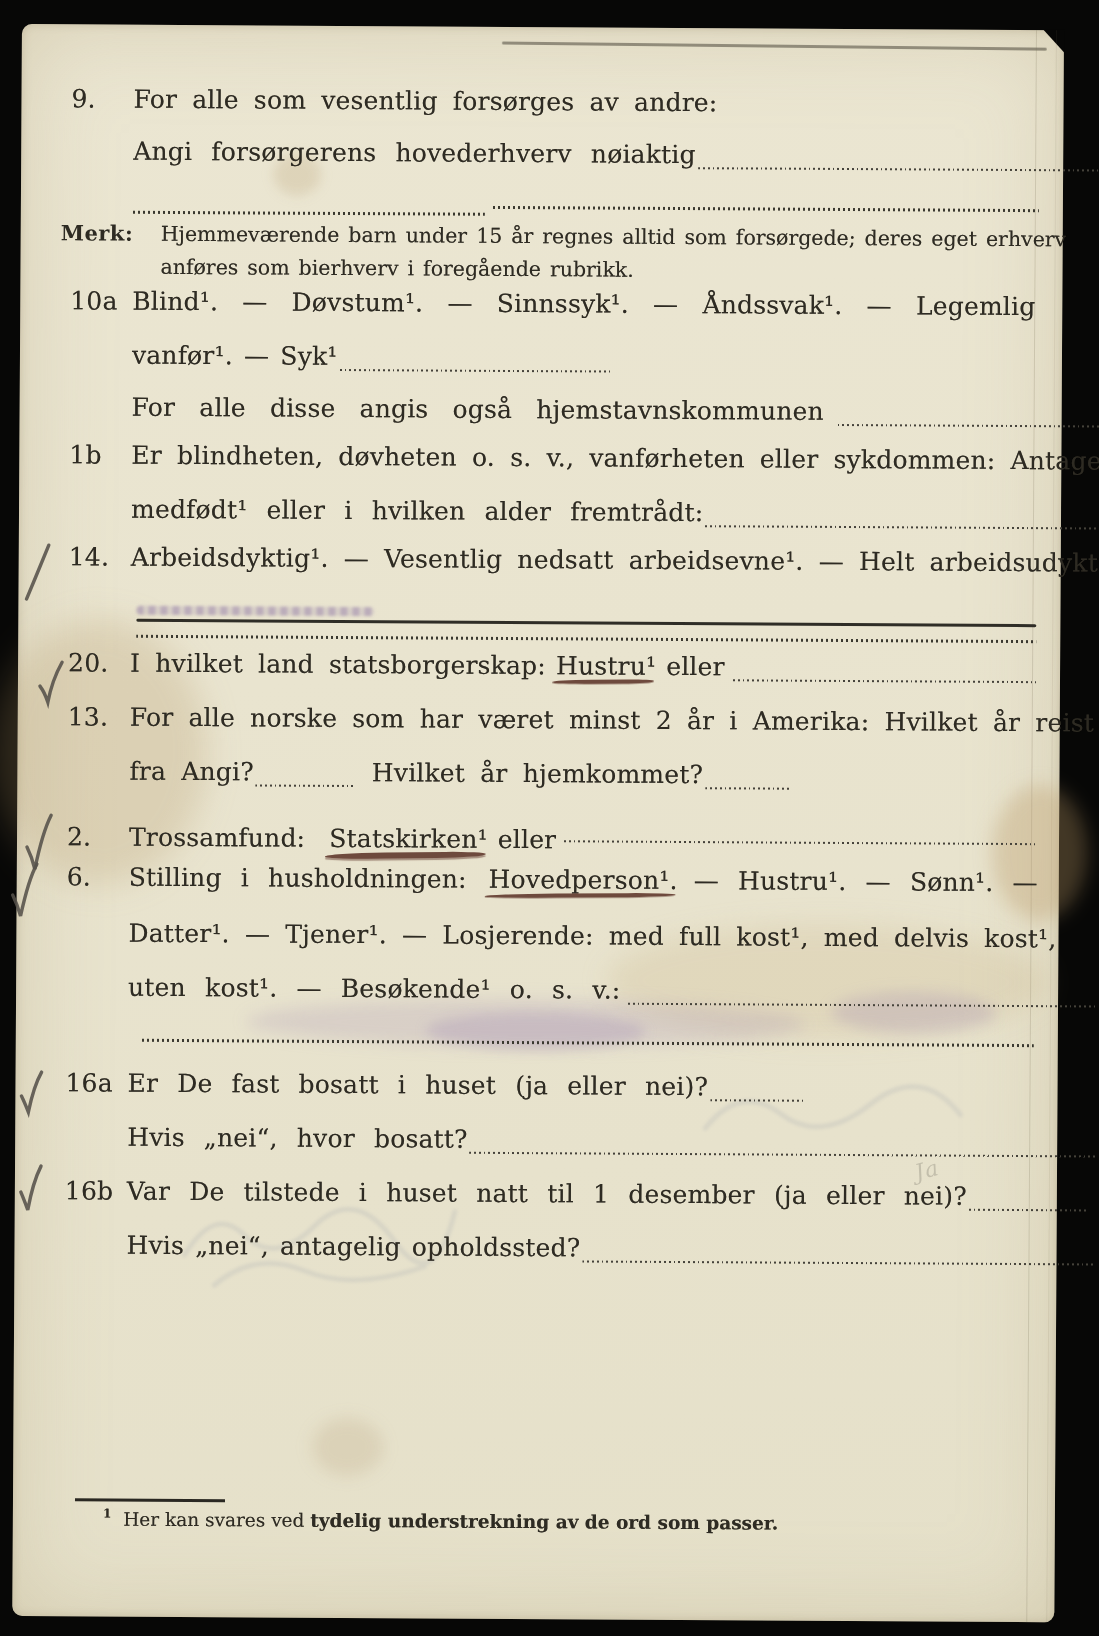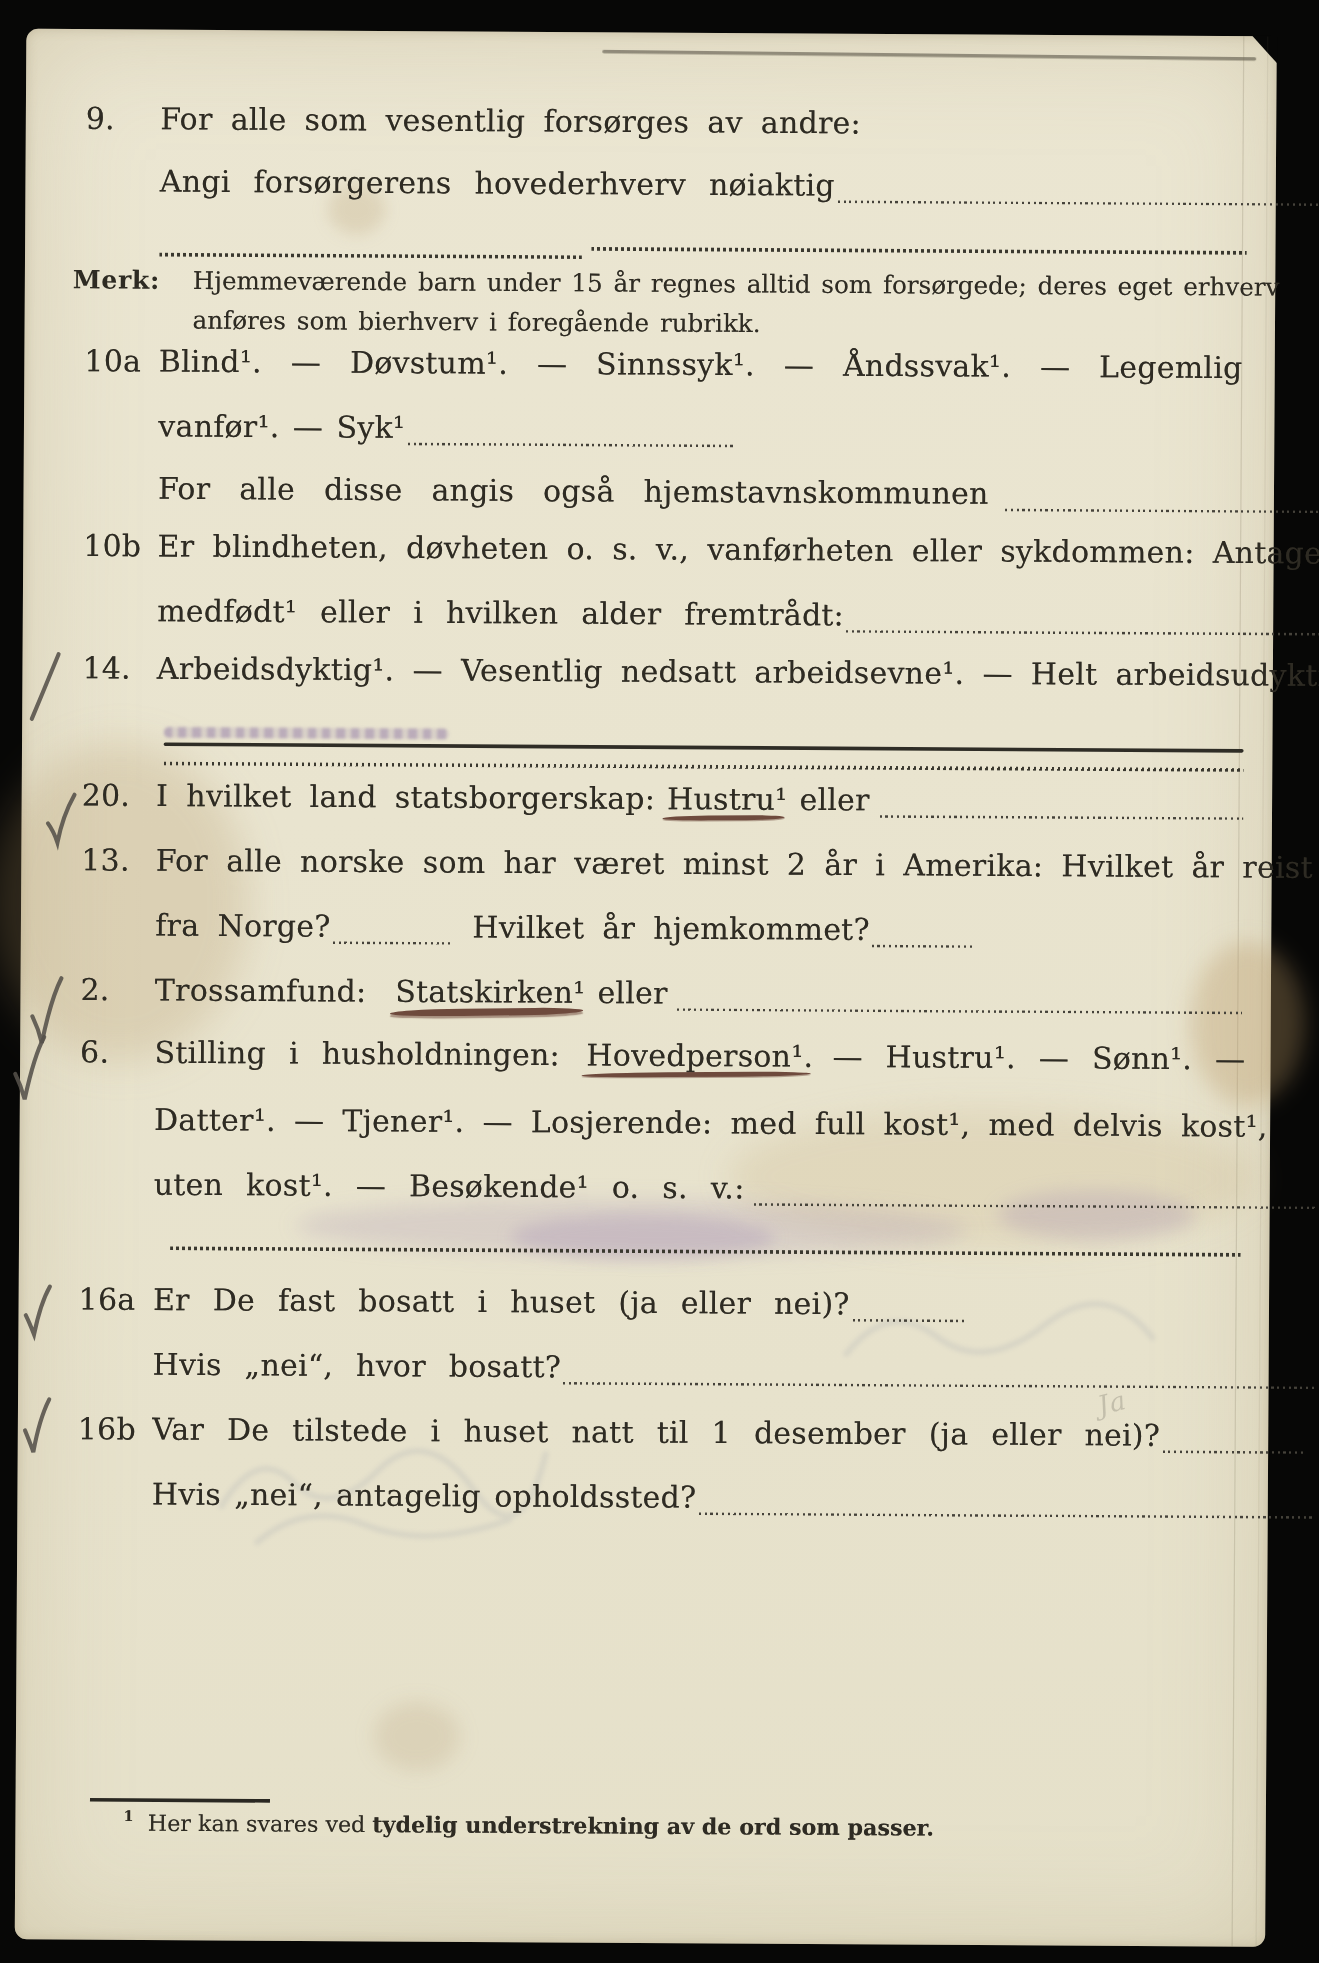--- a/index.html
+++ b/index.html
@@ -119,21 +119,21 @@
   <div class="row cont" style="top:316px;">
     <span class="txt ws1">vanfør¹. — Syk¹</span>
     <span class="dots f272" style="margin-left:2px;"></span>
   </div>
   <div class="row cont" style="top:368px;">
     <span class="txt ws4">For alle disse angis også hjemstavnskommunen</span>
     <span class="dots" style="margin-left:14px;"></span>
   </div>
 
   <div class="row" style="top:416px;">
-    <span class="num">10b</span>
+    <span class="num">1b</span>
     <span class="txt ws2">Er blindheten, døvheten o. s. v., vanførheten eller sykdommen: Antagelig</span>
   </div>
   <div class="row cont" style="top:470px;">
     <span class="txt ws3">medfødt¹ eller i hvilken alder fremtrådt:</span>
     <span class="dots" style="margin-left:2px;"></span>
   </div>
 
   <div class="row" style="top:518px;">
     <span class="num">14.</span>
     <span class="txt ws2">Arbeidsdyktig¹. — Vesentlig nedsatt arbeidsevne¹. — Helt arbeidsudyktig¹.</span>
@@ -148,31 +148,31 @@
     <span class="txt pen-underline">Hustru¹</span>
     <span class="txt">eller</span>
     <span class="dots"></span>
   </div>
 
   <div class="row" style="top:678px;">
     <span class="num">13.</span>
     <span class="txt ws2">For alle norske som har været minst 2 år i Amerika: Hvilket år reist</span>
   </div>
   <div class="row cont" style="top:732px;">
-    <span class="txt ws2">fra Norge?</span>
+    <span class="txt ws2">fra Angi?</span>
     <span class="dots f100" style="margin-left:2px;"></span>
     <span class="txt ws2">Hvilket år hjemkommet?</span>
     <span class="dots f85" style="margin-left:2px;"></span>
     <span style="flex:1;"></span>
   </div>
 
   <div class="row" style="top:786px;">
     <span class="num">2.</span>
     <span class="txt ws2">Trossamfund:</span>
-    <span class="txt pen-underline thick" style="margin-left:24px;">Statskirken¹</span>
+    <span class="txt pen-underline thick" style="margin-left:24px;margin-top:12px;">Statskirken¹</span>
     <span class="txt">eller</span>
     <span class="dots"></span>
   </div>
 
   <div class="row" style="top:838px;">
     <span class="num">6.</span>
     <span class="txt ws3">Stilling i husholdningen:</span>
     <span class="txt pen-underline" style="margin-left:22px;margin-right:16px;">Hovedperson¹.</span>
     <span class="txt ws3">— Hustru¹. — Sønn¹. —</span>
   </div>

